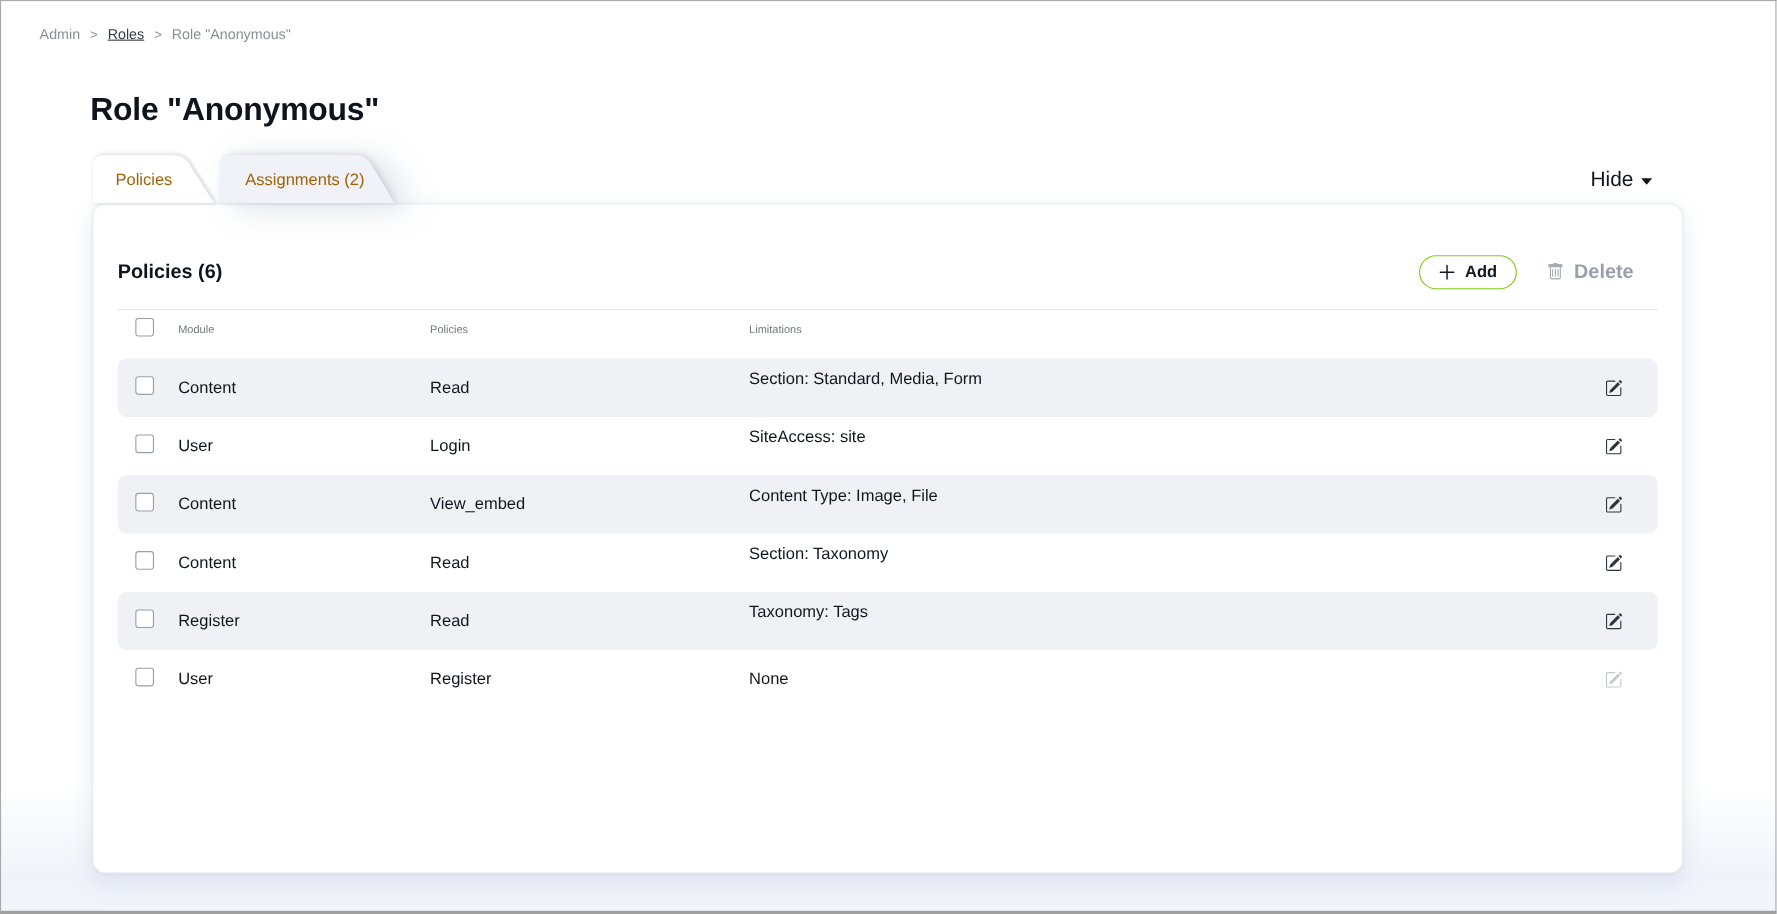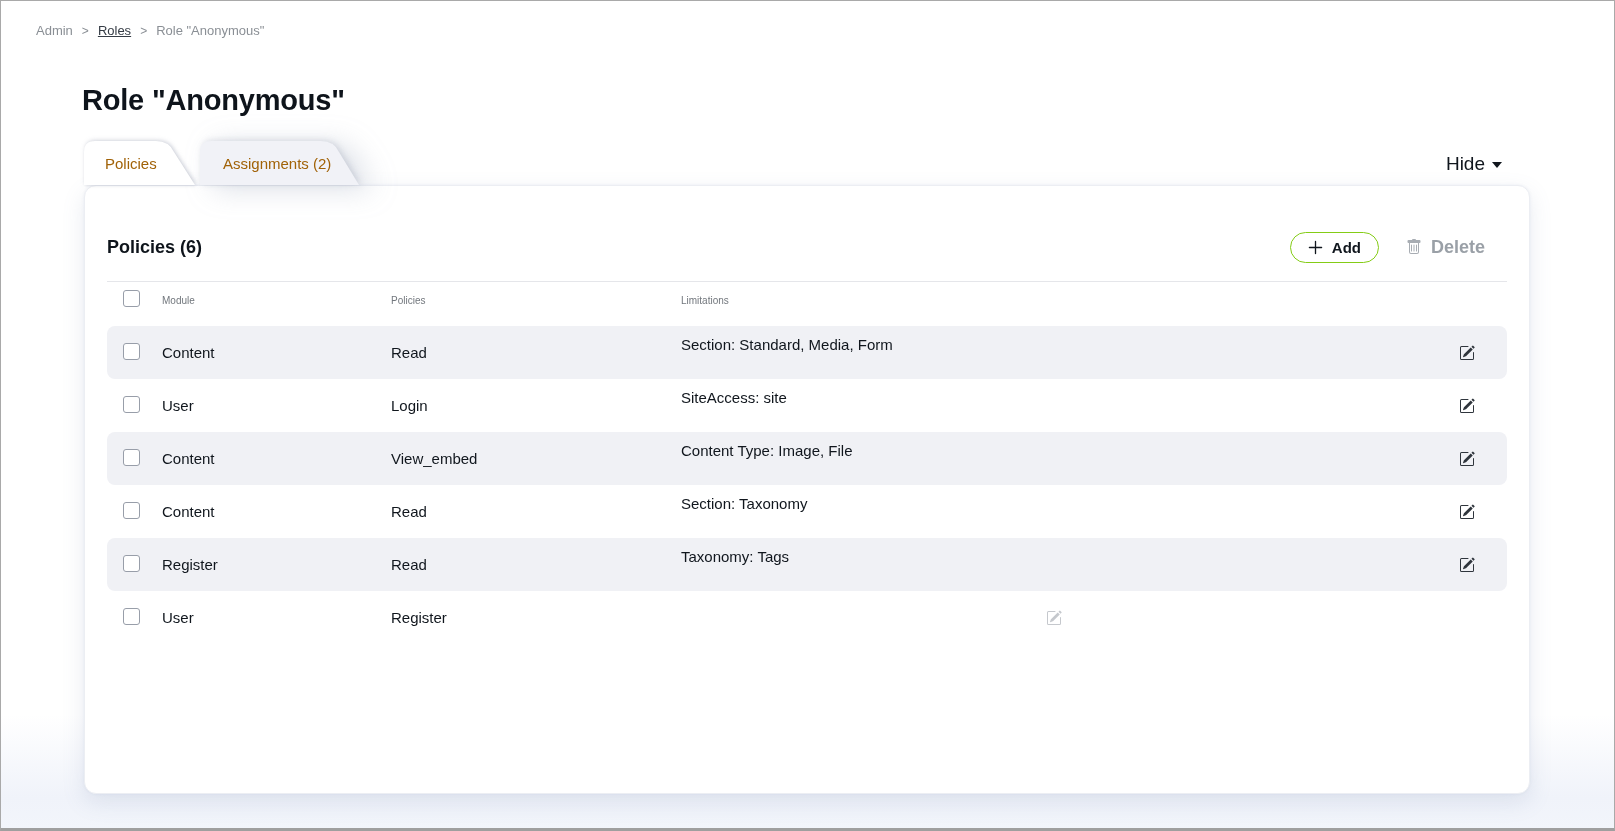--- a/index.html
+++ b/index.html
@@ -257,20 +257,21 @@
               <path d="M15.502 1.94a.5.5 0 0 1 0 .706L14.459 3.69l-2-2L13.502.646a.5.5 0 0 1 .707 0l1.293 1.293zm-1.75 2.456-2-2L4.939 9.21a.5.5 0 0 0-.121.196l-.805 2.414a.25.25 0 0 0 .316.316l2.414-.805a.5.5 0 0 0 .196-.12l6.813-6.814z"></path>
               <path d="M1 13.5A1.5 1.5 0 0 0 2.5 15h11a1.5 1.5 0 0 0 1.5-1.5v-6a.5.5 0 0 0-1 0v6a.5.5 0 0 1-.5.5h-11a.5.5 0 0 1-.5-.5v-11a.5.5 0 0 1 .5-.5H9a.5.5 0 0 0 0-1H2.5A1.5 1.5 0 0 0 1 2.5v11z"></path>
             </svg>
         </button>
       </div>
 
       <div class="trow">
         <div><input type="checkbox" class="checkbox" style=""></div>
         <div class="cell-module">User</div>
         <div class="cell-function">Register</div>
+        <div class="cell-limitations">None</div>
         <button class="edit-btn disabled">
           <svg class="icon-svg" width="16" height="16" viewBox="0 0 16 16" fill="currentColor">
               <path d="M15.502 1.94a.5.5 0 0 1 0 .706L14.459 3.69l-2-2L13.502.646a.5.5 0 0 1 .707 0l1.293 1.293zm-1.75 2.456-2-2L4.939 9.21a.5.5 0 0 0-.121.196l-.805 2.414a.25.25 0 0 0 .316.316l2.414-.805a.5.5 0 0 0 .196-.12l6.813-6.814z"></path>
               <path d="M1 13.5A1.5 1.5 0 0 0 2.5 15h11a1.5 1.5 0 0 0 1.5-1.5v-6a.5.5 0 0 0-1 0v6a.5.5 0 0 1-.5.5h-11a.5.5 0 0 1-.5-.5v-11a.5.5 0 0 1 .5-.5H9a.5.5 0 0 0 0-1H2.5A1.5 1.5 0 0 0 1 2.5v11z"></path>
             </svg>
         </button>
       </div>
     </div>
 
   </section>

